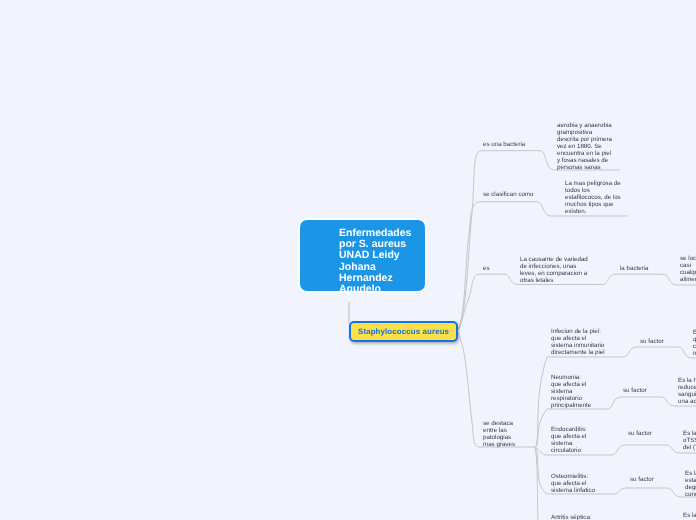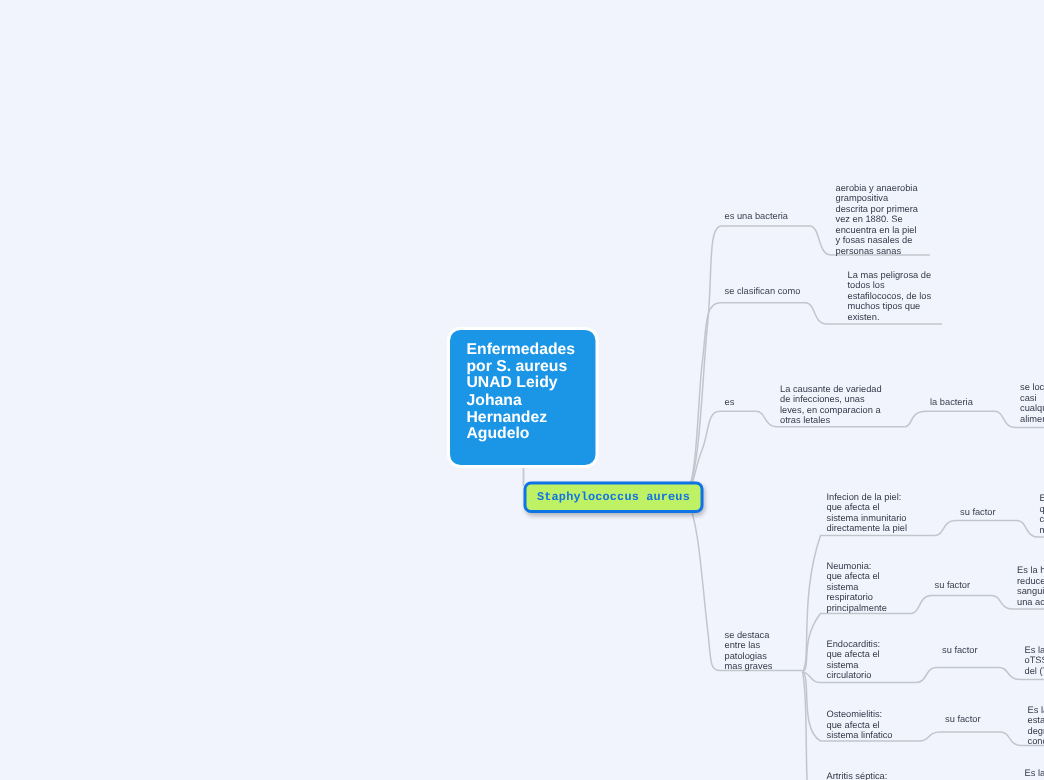--- a/index.html
+++ b/index.html
@@ -7,22 +7,22 @@
   body{width:696px;height:520px;overflow:hidden;background:#f1f4fd;
        font-family:"Liberation Sans",sans-serif;
        -webkit-font-smoothing:antialiased;text-rendering:geometricPrecision;}
   #canvas{position:relative;width:696px;height:520px;overflow:hidden;
            transform:translateZ(0);}
   svg.links{position:absolute;left:0;top:0;width:696px;height:520px;}
   .node-root{position:absolute;background:#1b96e7;border-radius:7px;
              box-shadow:0 0 0 2px #ffffff;}
   .node-root .txt{color:#fff;font-weight:bold;font-size:10.5px;line-height:11.2px;
                   padding:8px 11px;}
-  .node-sub{position:absolute;background:#bef264;border:2px solid #0e73e4;
-            border-radius:5px;box-shadow:1px 2px 3px rgba(0,0,0,.25);font-family:Liberation Mono, monospace;}
+  .node-sub{position:absolute;background:#fde047;border:2px solid #0e73e4;
+            border-radius:5px;box-shadow:1px 2px 3px rgba(0,0,0,.25);}
   .node-sub .txt{color:#1171e8;font-weight:bold;font-size:7.9px;padding:4px 7px;
                  white-space:nowrap;letter-spacing:.12px;}
   .lbl{position:absolute;color:#3a3f4e;font-size:6.2px;white-space:nowrap;line-height:8px;}
   .para{position:absolute;color:#343a48;font-size:6.2px;line-height:7.05px;}
 </style>
 </head>
 <body>
 
 <div id="canvas">
 
@@ -35,21 +35,21 @@
       <path d="M603,284.5 C606.5,284.5 607,281 608.5,278.5 C610,276 612,274.2 617,274.2 L663,274.2 C670,274.2 668,285 677,285 L704,285"></path>
       <path d="M457,331 C466,344 468,390 472,422 C474,440 473,447 480,447 L535,447"></path>
       <path d="M535,448 C541,440 533,398 547,357 L623,357 C630,357 628,347 637,347 L678,347 C685,347 683,358 692,358 L704,358"></path>
       <path d="M535,448 C541,445 533,427 547,409 L607,409 C614,409 612,397 621,397 L661,397 C668,397 666,406 675,406 L704,406"></path>
       <path d="M535,448 C541,449 540,455 547,455 L611,455 C618,455 617,445 624,445 L666,445 C673,445 671,453 680,453 L704,453"></path>
       <path d="M535,448 C541,452 533,486 547,494 L613,494 C620,494 618,488 627,488 L667,488 C674,488 672,497 681,497 L704,497"></path>
       <path d="M535,448 C538,460 537,490 538,520 C539,540 540,548 547,548 L610,548 L704,548"></path>
     </g>
   </svg>
 
-  <div class="node-root" style="left:300px;top:220px;width:97px;height:90px;">
+  <div class="node-root" style="left:300px;top:220px;width:97px;height:71px;padding-left:28px;">
     <div class="txt">Enfermedades por S. aureus UNAD Leidy Johana Hernandez Agudelo</div>
   </div>
   <div class="node-sub" style="left:349px;top:321px;">
     <div class="txt">Staphylococcus aureus</div>
   </div>
 
   <div class="lbl" style="left:483px;top:140.5px;">es una bacteria</div>
   <div class="lbl" style="left:483px;top:191px;">se clasifican como</div>
   <div class="lbl" style="left:483px;top:264.5px;">es</div>
   <div class="lbl" style="left:620px;top:264.5px;">la bacteria</div>

